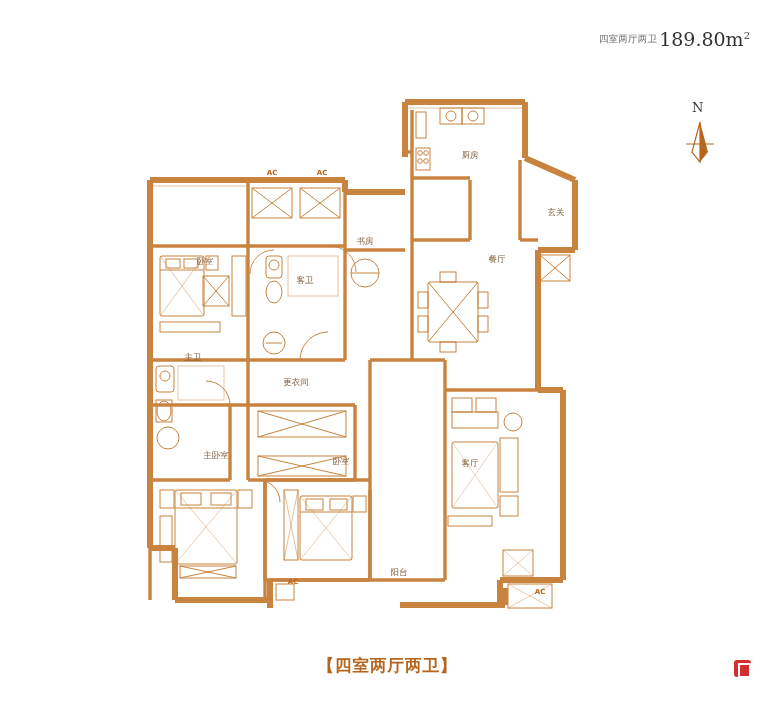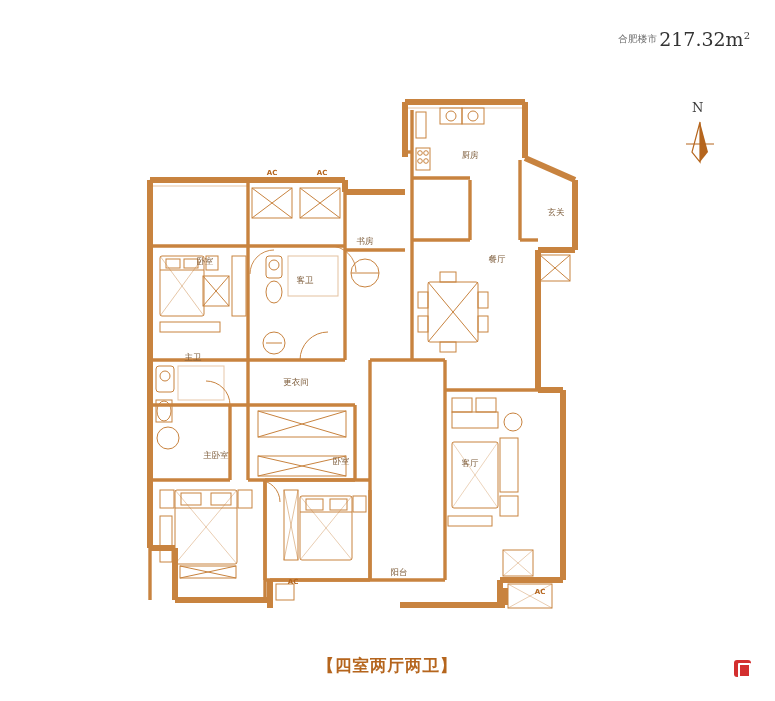--- a/index.html
+++ b/index.html
@@ -77,22 +77,22 @@
     content:""; position:absolute; left:4px; top:3px; width:9px; height:11px;
     border:2px solid #fff; border-radius:1px;
   }
 </style>
 </head>
 <body>
 
 <div class="header">
 
   <div class="area-label">
-    <span class="area-prefix">合肥楼市</span>
-    <span class="area-value"><span>217.32m</span><sup>2</sup></span>
+    <span class="area-prefix">四室两厅两卫</span>
+    <span class="area-value"><span>189.80m</span><sup>2</sup></span>
   </div>
 </div>
 
 <div class="compass">
   <span class="n">N</span>
   <svg width="60" height="80" viewBox="0 0 60 80">
     <polygon points="28,22 28,62 20,52" fill="none" stroke="#b5651d" stroke-width="1.2"></polygon>
     <polygon points="28,22 28,62 36,52" fill="#b5651d"></polygon>
     <line x1="14" y1="44" x2="42" y2="44" stroke="#b5651d" stroke-width="1"></line>
   </svg>

